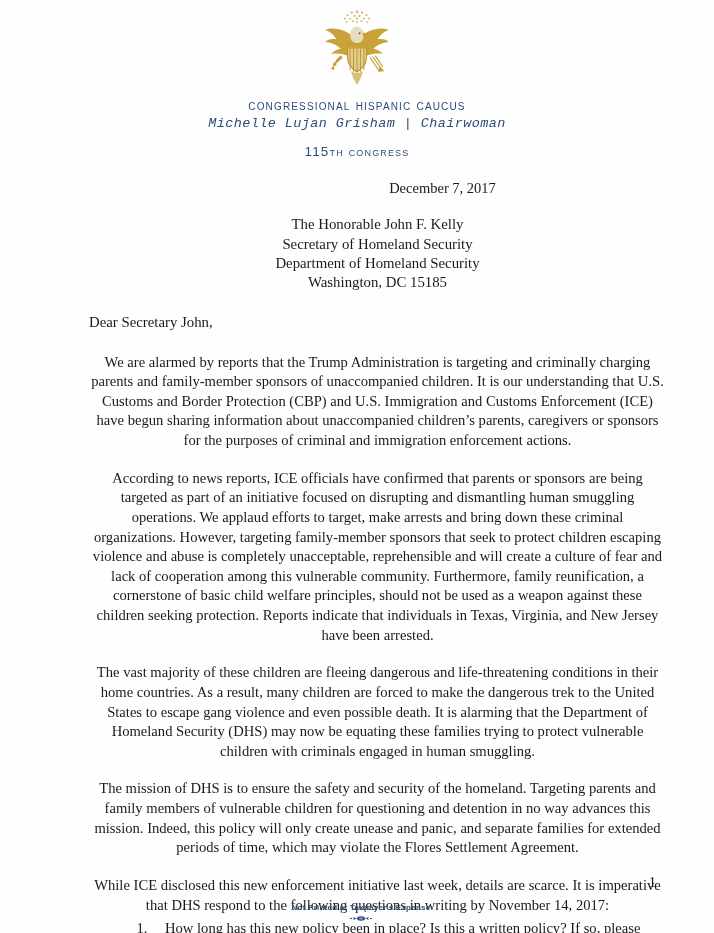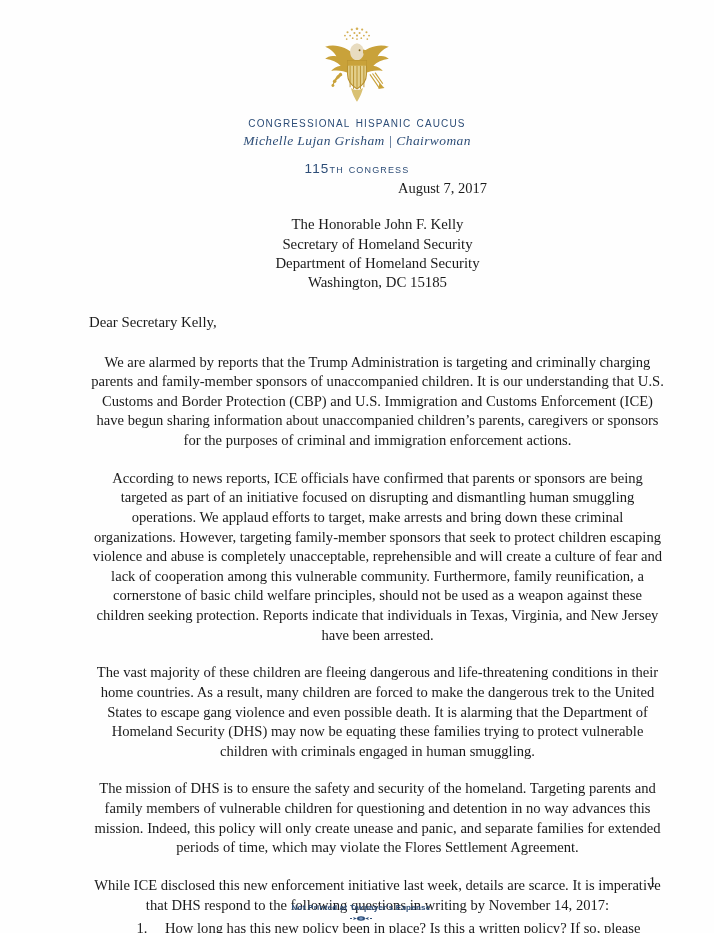--- a/index.html
+++ b/index.html
@@ -17,42 +17,42 @@
   }
 
   .page {
     position: absolute;
     inset: 0;
     background: #fefefe;
   }
 
   
   .letterhead {
-    padding-top: 21px;
+    padding-top: 4px;
     text-align: center;
   }
   .seal {
     width: 86px;
     height: 86px;
     margin: 0 auto 6px auto;
     display: block;
   }
   .org-name {
     font-family: "Liberation Sans", sans-serif;
     color: #2d4d77;
     font-size: 14.5px;
     letter-spacing: 1.15px;
     font-variant: small-caps;
     text-transform: lowercase;
     font-weight: 500;
     line-height: 1.25;
   }
   .org-name::first-letter { font-size: 14.5px; }
   .chair-line {
-    font-family: Liberation Serif, serif;
+    font-family: Liberation Mono, monospace;
     color: #2d4d77;
     font-style: italic;
     font-size: 13.5px;
     letter-spacing: 0.4px;
     margin-top: 1px;
     line-height: 1.3;
   }
   .congress-line {
     font-family: "Liberation Sans", sans-serif;
     color: #2d4d77;
@@ -206,30 +206,30 @@
       </g>
     </svg>
 
     <div class="org-name">Congressional Hispanic Caucus</div>
     <div class="chair-line">Michelle Lujan Grisham | Chairwoman</div>
     <div class="congress-line">115th Congress</div>
   </div>
 
   <div class="body-area">
 
-    <div class="date-line">August 7, 2017</div>
+    <div class="date-line">December 7, 2017</div>
 
     <div class="addr-block">
       <div>The Honorable John F. Kelly</div>
       <div>Secretary of Homeland Security</div>
       <div>Department of Homeland Security</div>
       <div>Washington, DC 15185</div>
     </div>
 
-    <div class="salutation">Dear Secretary Kelly,</div>
+    <div class="salutation">Dear Secretary John,</div>
 
     <p class="para">We are alarmed by reports that the Trump Administration is targeting and criminally charging parents and family-member sponsors of unaccompanied children. It is our understanding that U.S. Customs and Border Protection (CBP) and U.S. Immigration and Customs Enforcement (ICE) have begun sharing information about unaccompanied children’s parents, caregivers or sponsors for the purposes of criminal and immigration enforcement actions.</p>
     <p class="para">According to news reports, ICE officials have confirmed that parents or sponsors are being targeted as part of an initiative focused on disrupting and dismantling human smuggling operations. We applaud efforts to target, make arrests and bring down these criminal organizations. However, targeting family-member sponsors that seek to protect children escaping violence and abuse is completely unacceptable, reprehensible and will create a culture of fear and lack of cooperation among this vulnerable community. Furthermore, family reunification, a cornerstone of basic child welfare principles, should not be used as a weapon against these children seeking protection.  Reports indicate that individuals in Texas, Virginia, and New Jersey have been arrested.</p>
     <p class="para">The vast majority of these children are fleeing dangerous and life-threatening conditions in their home countries. As a result, many children are forced to make the dangerous trek to the United States to escape gang violence and even possible death.  It is alarming that the Department of Homeland Security (DHS) may now be equating these families trying to protect vulnerable children with criminals engaged in human smuggling.</p>
     <p class="para">The mission of DHS is to ensure the safety and security of the homeland.  Targeting parents and family members of vulnerable children for questioning and detention in no way advances this mission.  Indeed, this policy will only create unease and panic, and separate families for extended periods of time, which may violate the Flores Settlement Agreement.</p>
     <p class="para tight">While ICE disclosed this new enforcement initiative last week, details are scarce. It is imperative that DHS respond to the following questions in writing by November 14, 2017:</p>
 
     <ol class="questions">
       <li>How long has this new policy been in place?  Is this a written policy?  If so, please share the document.</li>
 

